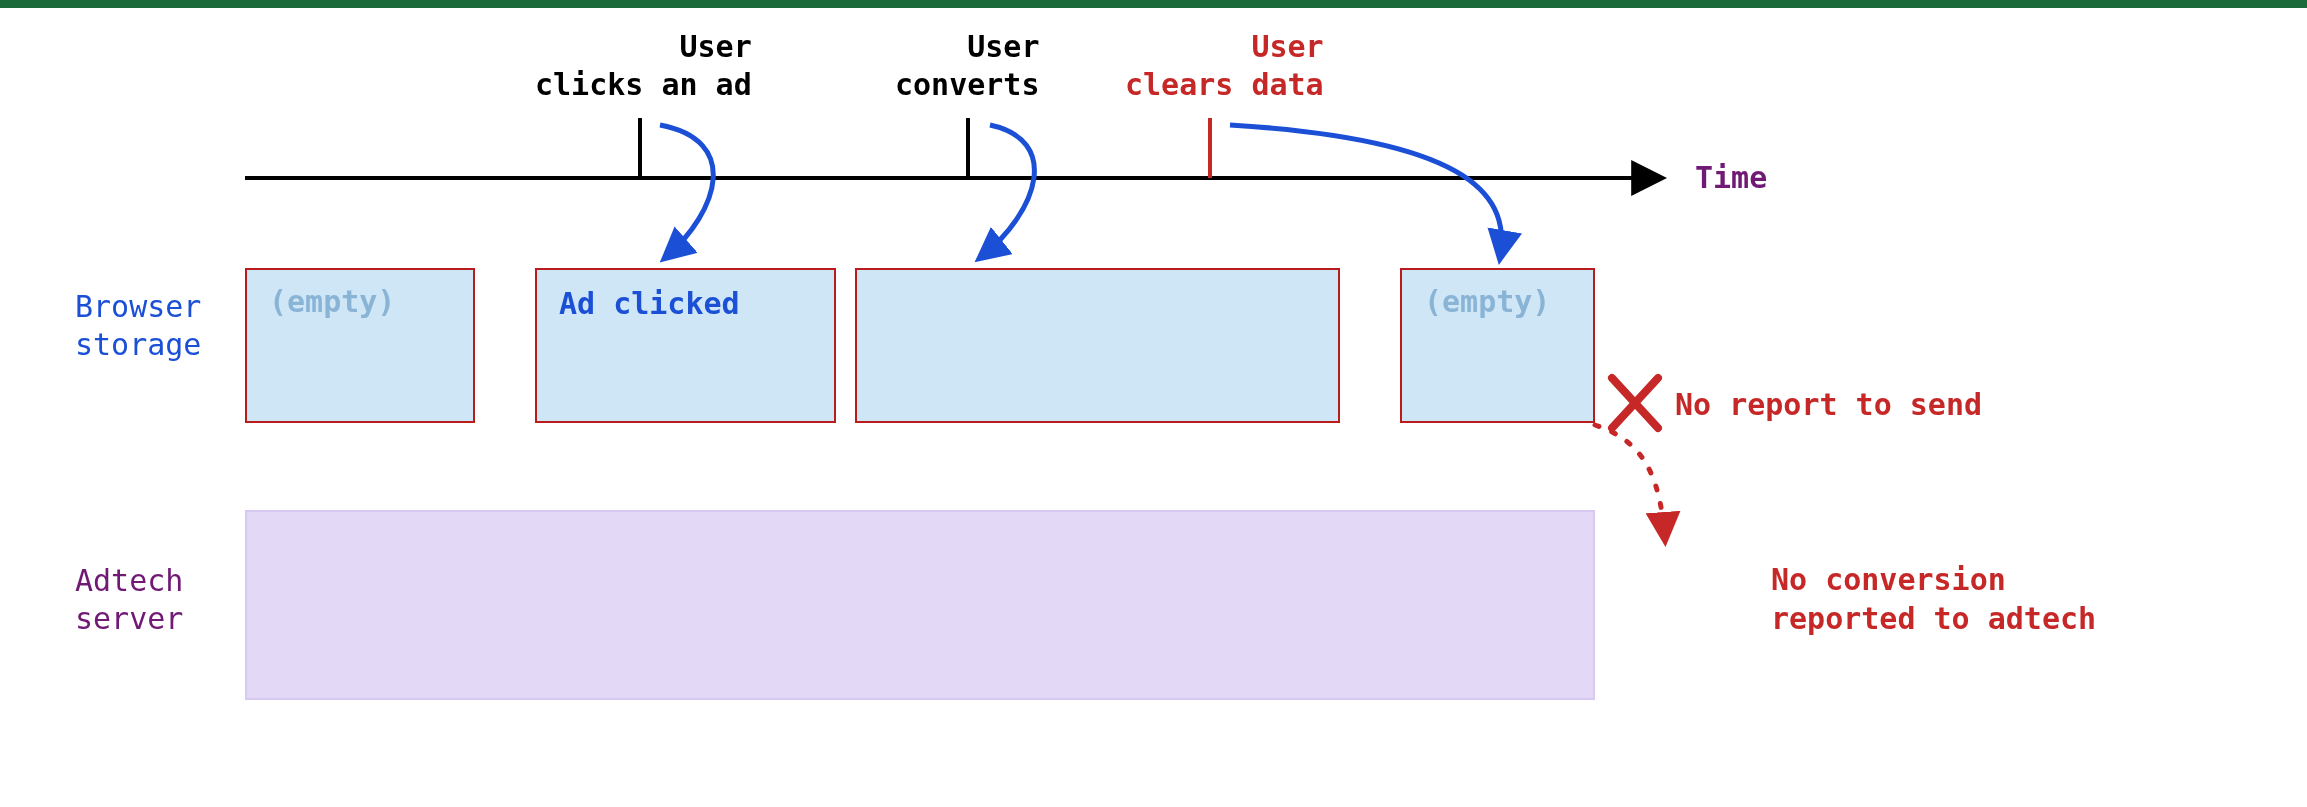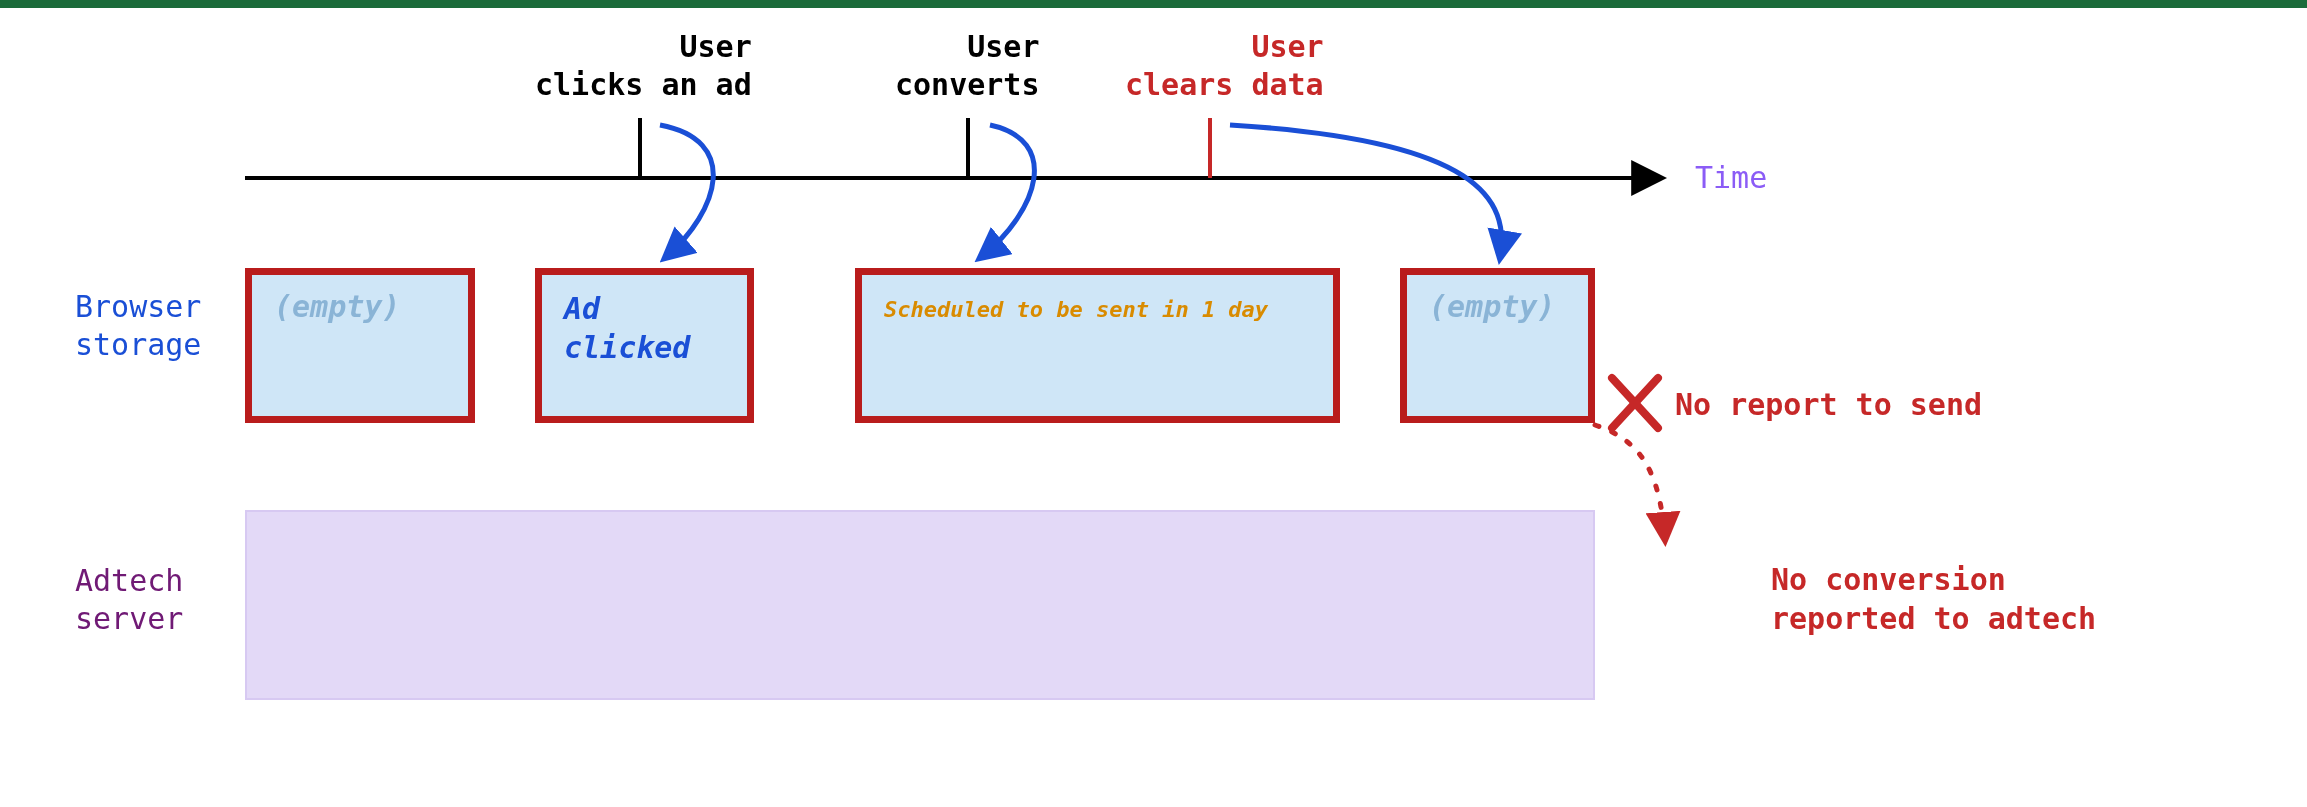--- a/index.html
+++ b/index.html
@@ -11,29 +11,28 @@
     font-size:30px;
   }
   .green-strip{
     position:absolute;left:0;top:0;width:100%;height:8px;background:#1b6b3a;
   }
   .abs{position:absolute}
   .event-label{
     color:#000;font-weight:600;text-align:right;line-height:1.25;white-space:pre;
   }
   .event-label.red{color:#c62828}
-  .axis-label{color:#8b5cf6;font-weight:400}
+  .axis-label{color:#701a75;font-weight:700}
   .row-label{font-weight:400;line-height:1.25;white-space:pre}
   .row-label.blue{color:#1a4fd6}
   .row-label.purple{color:#701a75}
   .box{
-    background:#cfe6f7;border:7px solid #b91c1c;
+    background:#cfe6f7;border:2px solid #b91c1c;
     padding:14px 20px 30px 22px;
     box-sizing:border-box;
-    font-style:italic;
   }
   .box .title{color:#1a4fd6;font-weight:700;line-height:1.3}
   .box .muted{color:#8ab4d6;font-weight:700}
   .box .sub{color:#d98b00;font-weight:700;font-size:22px;margin-top:8px}
   .server-box{
     background:#e3d9f7;border:2px solid #d7c9f2;
     box-sizing:border-box;
   }
   .err-text{color:#c62828;font-weight:700;line-height:1.3;white-space:pre}
   svg.overlay{position:absolute;left:0;top:0;width:2307px;height:807px;pointer-events:none}
@@ -57,26 +56,25 @@
 <div class="abs row-label blue" style="left:75px;top:288px">Browser
 storage</div>
 
 <div class="abs row-label purple" style="left:75px;top:562px">Adtech
 server</div>
 
 <div class="abs box" style="left:245px;top:268px;width:230px;height:155px">
   <div class="muted">(empty)</div>
 </div>
 
-<div class="abs box" style="left:535px;top:268px;width:219px;height:155px">
+<div class="abs box" style="left:535px;top:268px;width:301px;height:155px">
   <div class="title">Ad clicked</div>
 </div>
 
 <div class="abs box" style="left:855px;top:268px;width:485px;height:155px">
-  <div class="sub">Scheduled to be sent in 1 day</div>
 </div>
 
 <div class="abs box" style="left:1400px;top:268px;width:195px;height:155px">
   <div class="muted">(empty)</div>
 </div>
 
 <div class="abs server-box" style="left:245px;top:510px;width:1350px;height:190px"></div>
 
 <div class="abs err-text" style="left:1675px;top:385px">No report to send</div>
 

